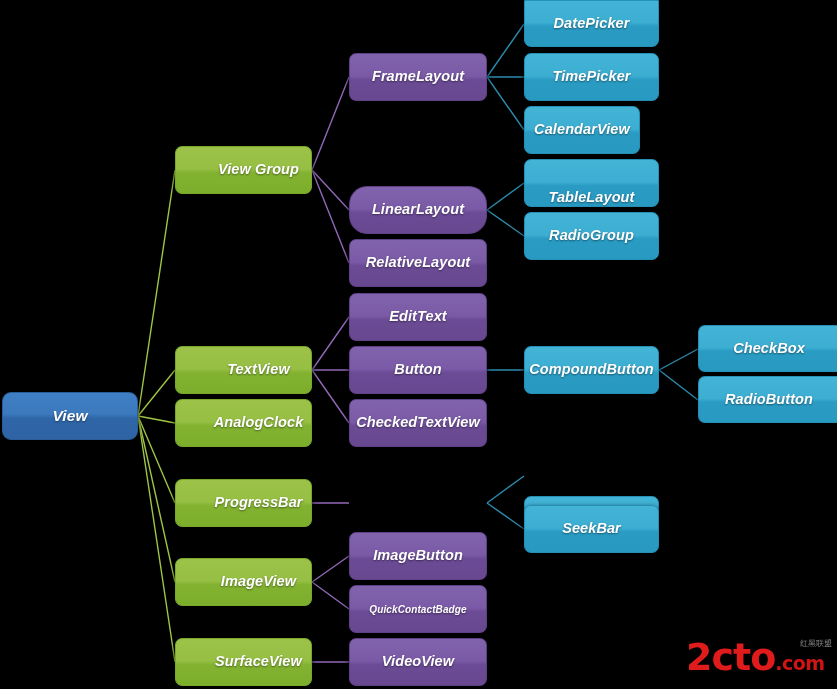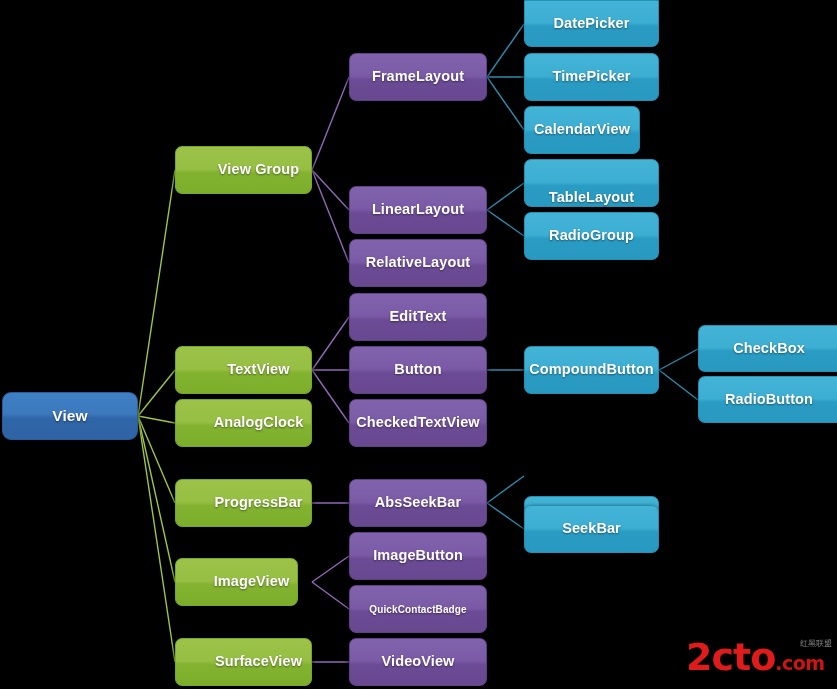--- a/index.html
+++ b/index.html
@@ -31,20 +31,21 @@
     color:#ffffff;
     font-weight:bold;
     font-size:14.5px;
     letter-spacing:0.1px;
     text-align:center;
     line-height:1.1;
     padding:0 6px;
     box-shadow:0 2px 5px rgba(0,0,0,0.85);
     text-shadow:0 1px 2px rgba(0,0,0,0.45);
     z-index:3;
+    font-style:italic;
   }
   .node.blue{
     background:linear-gradient(to bottom,#3f7fc4 0%,#3c79bd 45%,#2f66a8 55%,#2e63a4 100%);
     border:1px solid #2b5c99;
     border-radius:9px;
     font-size:15.5px;
   }
   .node.green{
     background:linear-gradient(to bottom,#9ac martians 0%,#8fbd3f 100%);
     background:linear-gradient(to bottom,#9dc249 0%,#96bf43 48%,#82b230 56%,#7cae2c 100%);
@@ -151,47 +152,44 @@
   </div>
   <div class="node green" style="left:175px;top:346px;width:137px;height:48px;">
     <span>TextView</span>
   </div>
   <div class="node green" style="left:175px;top:399px;width:137px;height:48px;">
     <span>AnalogClock</span>
   </div>
   <div class="node green" style="left:175px;top:479px;width:137px;height:48px;">
     <span>ProgressBar</span>
   </div>
-  <div class="node green" style="left:175px;top:558px;width:123px;height:48px;">
+  <div class="node green" style="left:175px;top:558px;width:137px;height:48px;">
     <span>ImageView</span>
   </div>
   <div class="node green" style="left:175px;top:638px;width:137px;height:48px;">
     <span>SurfaceView</span>
   </div>
 
   <div class="node purple" style="left:349px;top:53px;width:138px;height:48px;">
     <span>FrameLayout</span>
   </div>
-  <div class="node purple" style="left:349px;top:186px;width:138px;height:48px;">
+  <div class="node purple" style="left:349px;top:186px;width:138px;height:48px;border-radius:18px;">
     <span>LinearLayout</span>
   </div>
   <div class="node purple" style="left:349px;top:239px;width:138px;height:48px;">
     <span>RelativeLayout</span>
   </div>
   <div class="node purple" style="left:349px;top:293px;width:138px;height:48px;">
     <span>EditText</span>
   </div>
   <div class="node purple" style="left:349px;top:346px;width:138px;height:48px;">
     <span>Button</span>
   </div>
   <div class="node purple" style="left:349px;top:399px;width:138px;height:48px;">
     <span>CheckedTextView</span>
-  </div>
-  <div class="node purple" style="left:349px;top:479px;width:138px;height:48px;">
-    <span>AbsSeekBar</span>
   </div>
   <div class="node purple" style="left:349px;top:532px;width:138px;height:48px;">
     <span>ImageButton</span>
   </div>
   <div class="node purple" style="left:349px;top:585px;width:138px;height:48px;font-size:10px;">
     <span>QuickContactBadge</span>
   </div>
   <div class="node purple" style="left:349px;top:638px;width:138px;height:48px;">
     <span>VideoView</span>
   </div>

